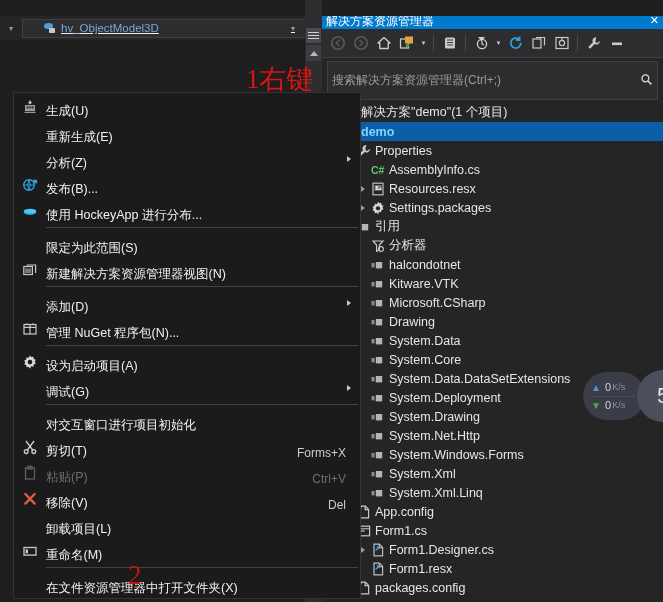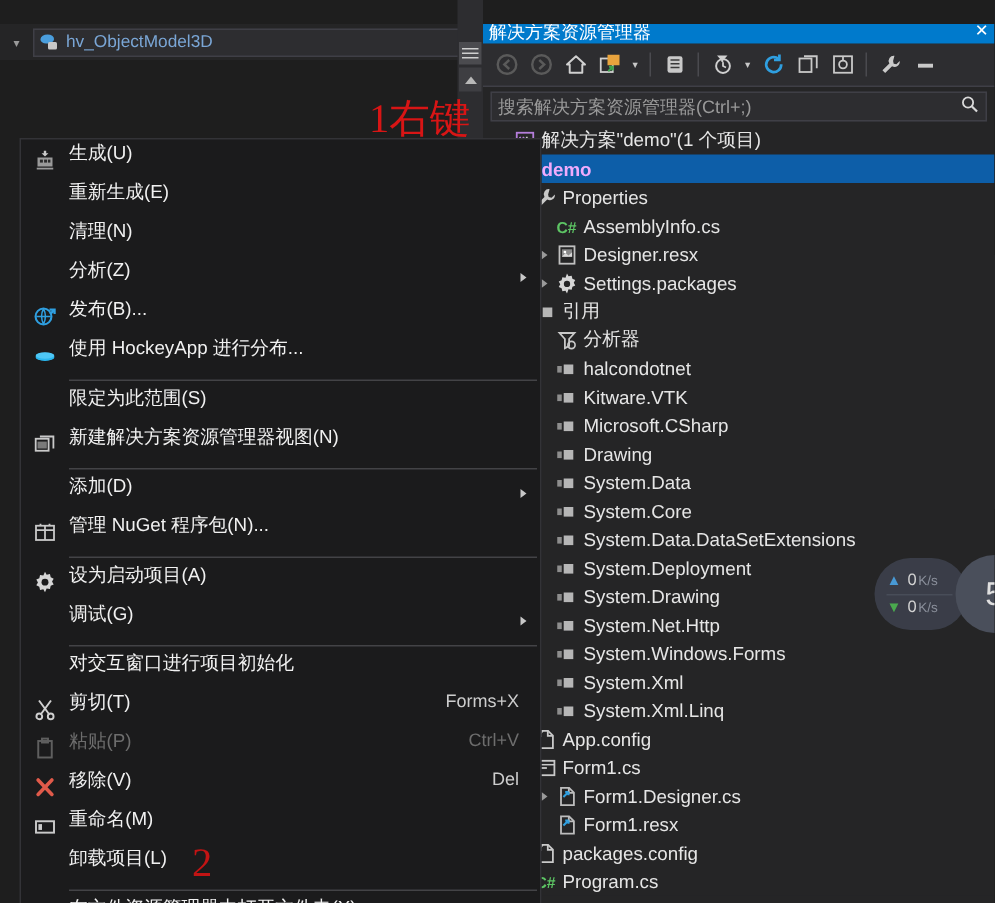--- a/index.html
+++ b/index.html
@@ -34,22 +34,23 @@
     display: flex; align-items: center; justify-content: center;
     color: #9a9a9a; font-size: 8px;
   }
   #member-combo {
     flex: 1;
     height: 19px;
     margin-right: 4px;
     background: #2d2d30;
     border: 1px solid #3f3f46;
     display: flex; align-items: center;
-    padding: 0 3px;
+    padding: 0 20px;
     box-sizing: border-box;
+    text-decoration: underline;
   }
   .combo-icon {
     width: 14px; height: 14px;
     margin-right: 4px;
     position: relative;
     flex: none;
   }
   .combo-icon .blob {
     position: absolute; left: 1px; top: 2px;
     width: 9px; height: 6px;
@@ -143,21 +144,21 @@
     background: #1b1b1c;
     border: 1px solid #333337;
     z-index: 50;
     padding: 1px 0;
     box-sizing: border-box;
   }
   .menu-item {
     position: relative;
     height: 26px;
     display: flex;
-    align-items: flex-start;
+    align-items: flex-end;
     padding-left: 0;
     box-sizing: border-box;
   }
   .menu-item .gutter {
     width: 32px; height: 26px;
     flex: none;
     display: flex; align-items: center; justify-content: center;
   }
   .menu-item .mlabel {
     font-size: 12.5px;
@@ -242,21 +243,21 @@
     color: #c8c8c8; font-size: 7px;
     flex: none;
   }
   .tb-divider {
     width: 1px; height: 16px;
     background: #4a4a4f;
     margin: 0 4px;
     flex: none;
   }
   #sol-search {
-    height: 20px;
+    height: 39px;
     margin: 3px 5px 3px 5px;
     background: #2d2d30;
     border: 1px solid #3f3f46;
     display: flex; align-items: center;
     padding: 0 4px;
     box-sizing: border-box;
   }
   #sol-search .sph {
     font-size: 12px;
     color: #9a9a9a;
@@ -299,21 +300,21 @@
     width: 18px; height: 16px;
     flex: none;
     display: flex; align-items: center; justify-content: center;
     margin-right: 2px;
   }
   .trow .tlabel {
     font-size: 12.5px;
     color: #e6e6e6;
     font-family: "Liberation Sans", sans-serif;
   }
-  .trow.selected .tlabel { color: #f0abfc; font-weight: bold; }
+  .trow.selected .tlabel { color: #7dd3fc; font-weight: bold; }
   .trow.solution .tlabel { color: #e6e6e6; }
 
   
   #net-widget {
     position: absolute;
     left: 583px; top: 372px;
     width: 62px; height: 48px;
     background: #3b3f4a;
     border-radius: 24px;
     z-index: 70;
@@ -387,24 +388,20 @@
         </svg>
       </div>
       <div class="mlabel">生成(U)</div>
     </div>
     <div class="menu-item">
       <div class="gutter"></div>
       <div class="mlabel">重新生成(E)</div>
     </div>
     <div class="menu-item">
       <div class="gutter"></div>
-      <div class="mlabel">清理(N)</div>
-    </div>
-    <div class="menu-item">
-      <div class="gutter"></div>
       <div class="mlabel">分析(Z)</div>
       <div class="submenu-arrow"></div>
     </div>
     <div class="menu-item">
       <div class="gutter">
         <svg class="ico" width="16" height="16" viewBox="0 0 16 16">
           <circle cx="7" cy="8" r="5.3" fill="none" stroke="#2f9fe0" stroke-width="1.4"></circle>
           <path d="M2.2 8 h9.6 M7 2.8 q2.6 5.2 0 10.4 M7 2.8 q-2.6 5.2 0 10.4" fill="none" stroke="#2f9fe0" stroke-width="1"></path>
           <path d="M11 3.4 L14.4 3.4 L14.4 6.4 M14.4 3.4 L11.4 6.4" stroke="#2f9fe0" stroke-width="1.5" fill="none"></path>
         </svg>
@@ -497,31 +494,31 @@
     <div class="menu-item">
       <div class="gutter">
         <svg class="ico" width="16" height="16" viewBox="0 0 16 16">
           <path d="M3.4 3 L12.6 12.6 M12.6 3 L3.4 12.6" stroke="#e05a4a" stroke-width="2.4" stroke-linecap="round" fill="none"></path>
         </svg>
       </div>
       <div class="mlabel">移除(V)</div>
       <div class="shortcut">Del</div>
     </div>
     <div class="menu-item">
+      <div class="gutter"></div>
+      <div class="mlabel">卸载项目(L)</div>
+    </div>
+    <div class="menu-item">
       <div class="gutter">
         <svg class="ico" width="16" height="16" viewBox="0 0 16 16">
           <rect x="2" y="4.5" width="12" height="7.6" fill="none" stroke="#c9c9c9" stroke-width="1.3"></rect>
           <rect x="3.6" y="6.4" width="2.4" height="3.9" fill="#c9c9c9"></rect>
         </svg>
       </div>
       <div class="mlabel">重命名(M)</div>
-    </div>
-    <div class="menu-item">
-      <div class="gutter"></div>
-      <div class="mlabel">卸载项目(L)</div>
     </div>
     <div class="menu-sep"></div>
     <div class="menu-item">
       <div class="gutter"></div>
       <div class="mlabel">在文件资源管理器中打开文件夹(X)</div>
     </div>
   </div>
 
 <div id="annot-1">1右键</div>
 <div id="annot-2">2</div>
@@ -670,21 +667,21 @@
           <span class="tri-r"></span>
         </div>
         <div class="ticon">
           <svg class="ico" width="16" height="16" viewBox="0 0 16 16">
             <rect x="3" y="2.2" width="10" height="11.6" fill="none" stroke="#c0c0c0" stroke-width="1.2"></rect>
             <rect x="4.6" y="4.2" width="6.8" height="5" fill="#8a8a8a"></rect>
             <circle cx="6.6" cy="6" r="0.9" fill="#ffffff"></circle>
             <path d="M4.6 9.2 L7 6.6 L9 8.4 L11.4 6.2 v3 Z" fill="#d8d8d8"></path>
           </svg>
         </div>
-        <div class="tlabel">Designer.resx</div>
+        <div class="tlabel">Resources.resx</div>
       </div>
       <div class="trow">
         <div style="width: 34px; flex: 0 0 auto;"></div>
         <div class="expander">
           <span class="tri-r"></span>
         </div>
         <div class="ticon">
           <svg class="ico" width="16" height="16" viewBox="0 0 16 16">
             <path d="M8 1.4 l1 1.8 2.1-0.4 0.5 2.1 1.9 0.8-1 1.8 1 1.8-1.9 0.8-0.5 2.1-2.1-0.4L8 14.6 7 12.8 4.9 13.2 4.4 11.1 2.5 10.3 3.5 8.5 2.5 6.7 4.4 5.9 4.9 3.8 7 4.2 Z" fill="#d6d6d6"></path>
             <circle cx="8" cy="8.3" r="2.1" fill="#252526"></circle>

